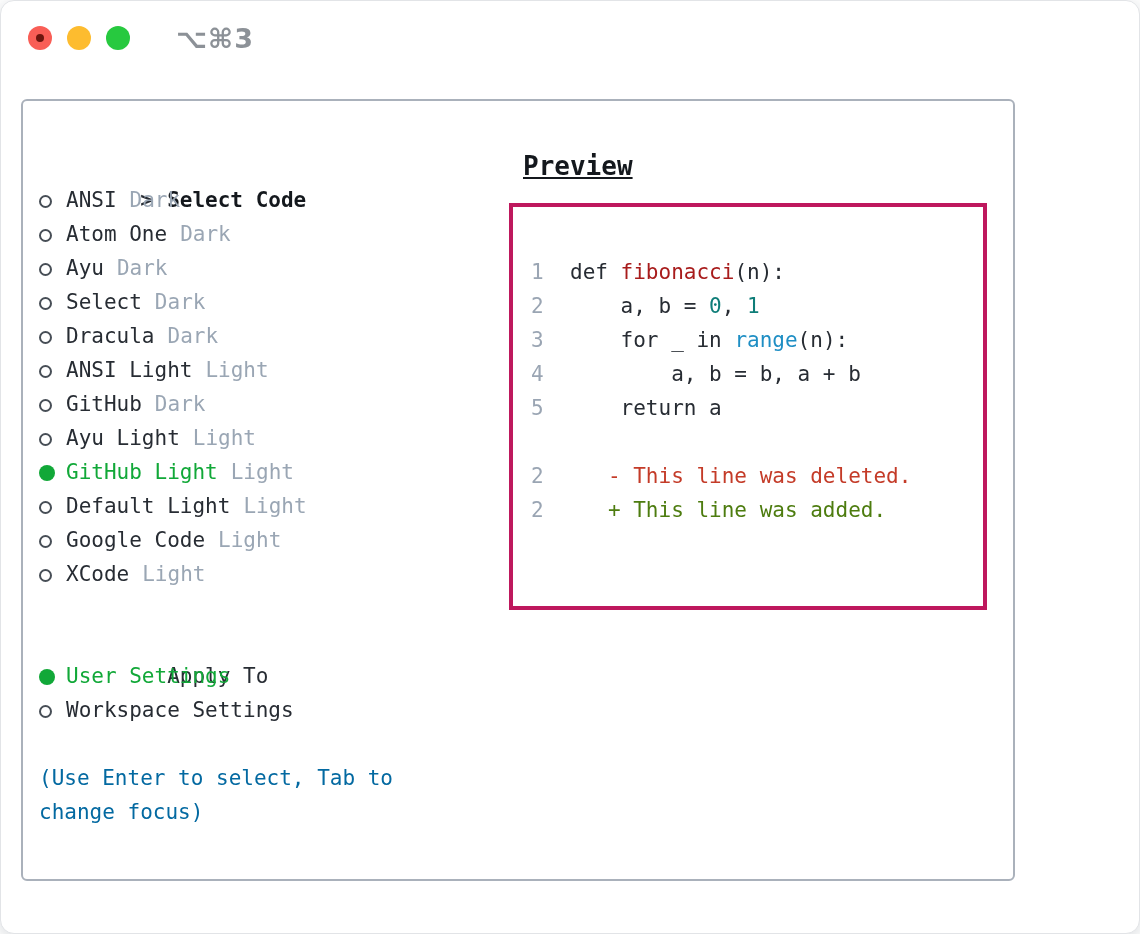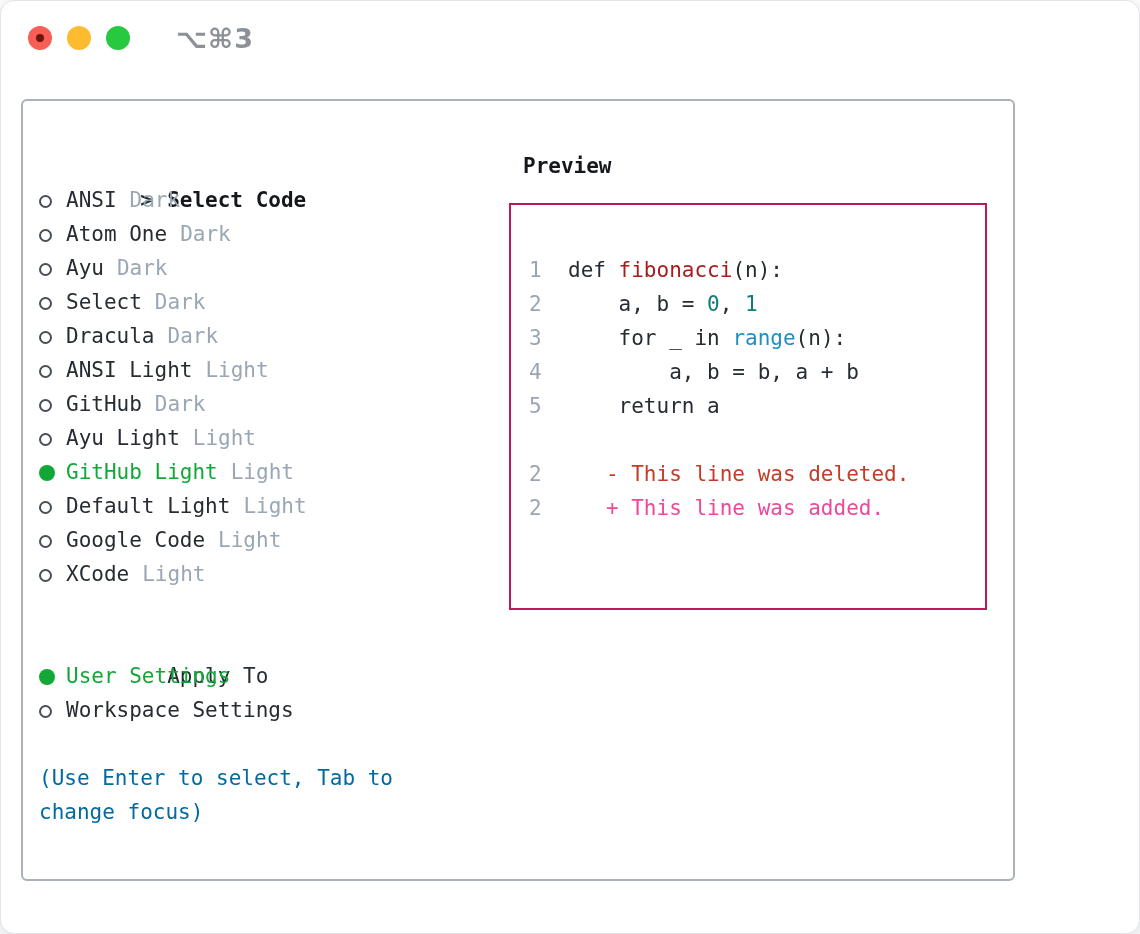--- a/index.html
+++ b/index.html
@@ -53,35 +53,35 @@
     background:#11a838; vertical-align:-2px; border:none;
   }
   .hdr { font-weight:bold; color:#14181d; }
   .t-name { color:#272c33; }
   .t-name.sel { color:#11a838; }
   .t-tag { color:#9aa6b4; padding-left:13px; }
   .help { font-size:21px; line-height:34px; color:#0369a1; white-space:pre; }
 
   
   .preview-col { position:absolute; left:486px; top:48px; }
-  .preview-title { padding-left:14px; font-weight:bold; color:#14181d; height:34px; line-height:34px; font-size:21px; }
+  .preview-title { padding-left:14px; font-weight:bold; color:#14181d; height:34px; line-height:34px; font-size:26px;text-decoration:underline; }
   .preview-box {
     margin-top:20px; width:478px; height:407px;
-    border:2px solid #be185d; background:#ffffff;
+    border:4px solid #be185d; background:#ffffff;
     padding:48px 0 0 18px; overflow:hidden;
   }
   .pline { height:34px; line-height:34px; font-size:21px; white-space:pre; }
   .ln { display:inline-block; width:13px; margin-right:26px; color:#9aa5b3; }
   .c-code    { color:#272c33; }
   .c-fn      { color:#a81c1c; }
   .c-num     { color:#0e7d78; }
   .c-builtin { color:#1e8ec4;margin-top:36px; }
   .c-ctx     { color:#848d96; }
   .c-del     { color:#c43b28; }
-  .c-add     { color:#ec4899; }
+  .c-add     { color:#4d7c0f; }
 </style>
 </head>
 <body>
 
 <div class="window">
 
   <div class="titlebar">
     <div class="lights">
       <span class="light light-close"></span>
       <span class="light light-min"></span>

